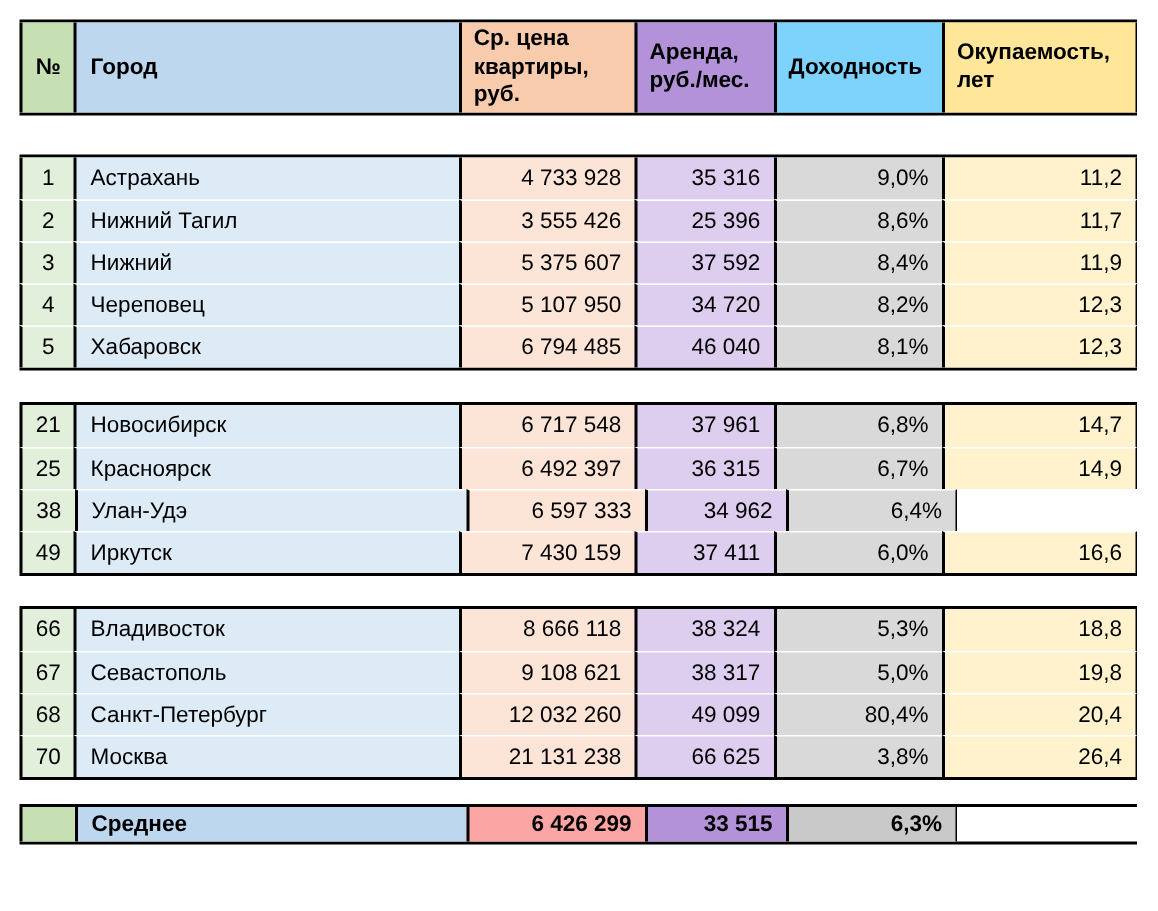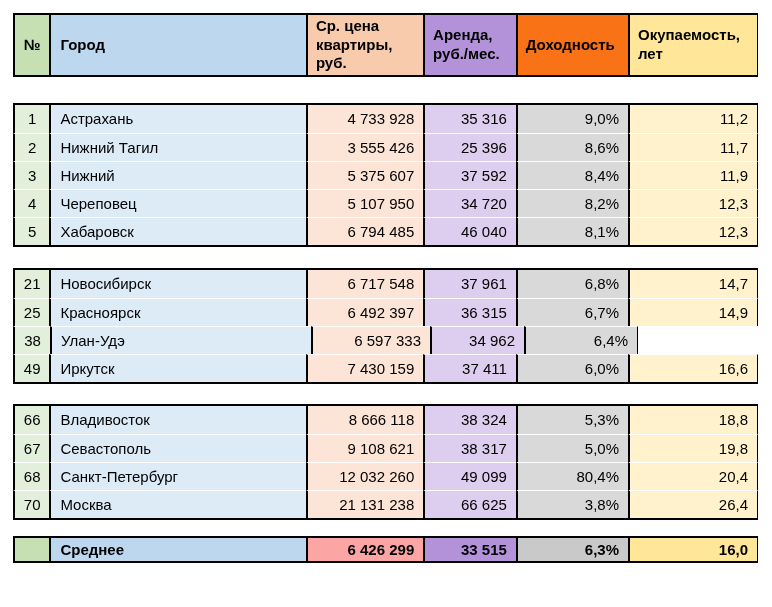--- a/index.html
+++ b/index.html
@@ -53,21 +53,21 @@
   .header-band { height: 64px; }
   .header-band .cell {
     font-weight: bold;
     white-space: normal;
     line-height: 1.25;
   }
   .header-band .c0 { background: #c6e0b4; }
   .header-band .c1 { background: #bdd7ee; }
   .header-band .c2 { background: #f8cbad; padding-left: 8px; justify-content: flex-start; }
   .header-band .c3 { background: #b392d9; padding-left: 8px; justify-content: flex-start; }
-  .header-band .c4 { background: #f97316; padding-left: 8px; justify-content: flex-start; text-align: center; }
+  .header-band .c4 { background: #7dd3fc; padding-left: 8px; justify-content: flex-start; text-align: center; }
   .header-band .c5 { background: #ffe699; padding-left: 8px; justify-content: flex-start; }
 
   
   .block { display: block; }
   .row {
     display: flex;
     height: 28px;
   }
   .row .cell { height: 28px; }
   .row + .row .cell { border-top: 1px solid #ffffff; }
@@ -219,17 +219,16 @@
         <div class="cell c5">26,4</div>
       </div>
     </div>
 
     <div class="band summary-band gap-16">
       <div class="cell c0"></div>
       <div class="cell c1">Среднее</div>
       <div class="cell c2">6 426 299</div>
       <div class="cell c3">33 515</div>
       <div class="cell c4">6,3%</div>
-      <div class="cell c5">16,0</div>
     </div>
 
   </div>
 </div>
 
 </body></html>

